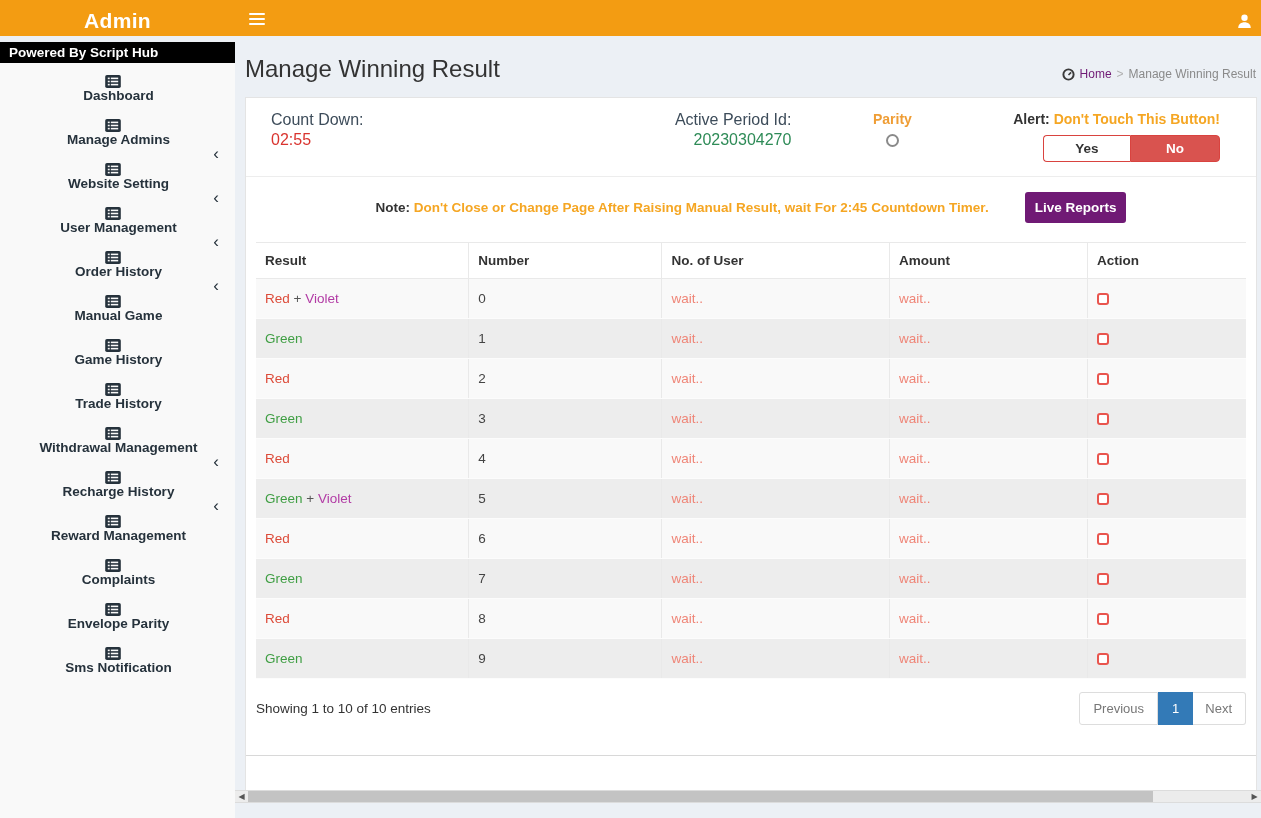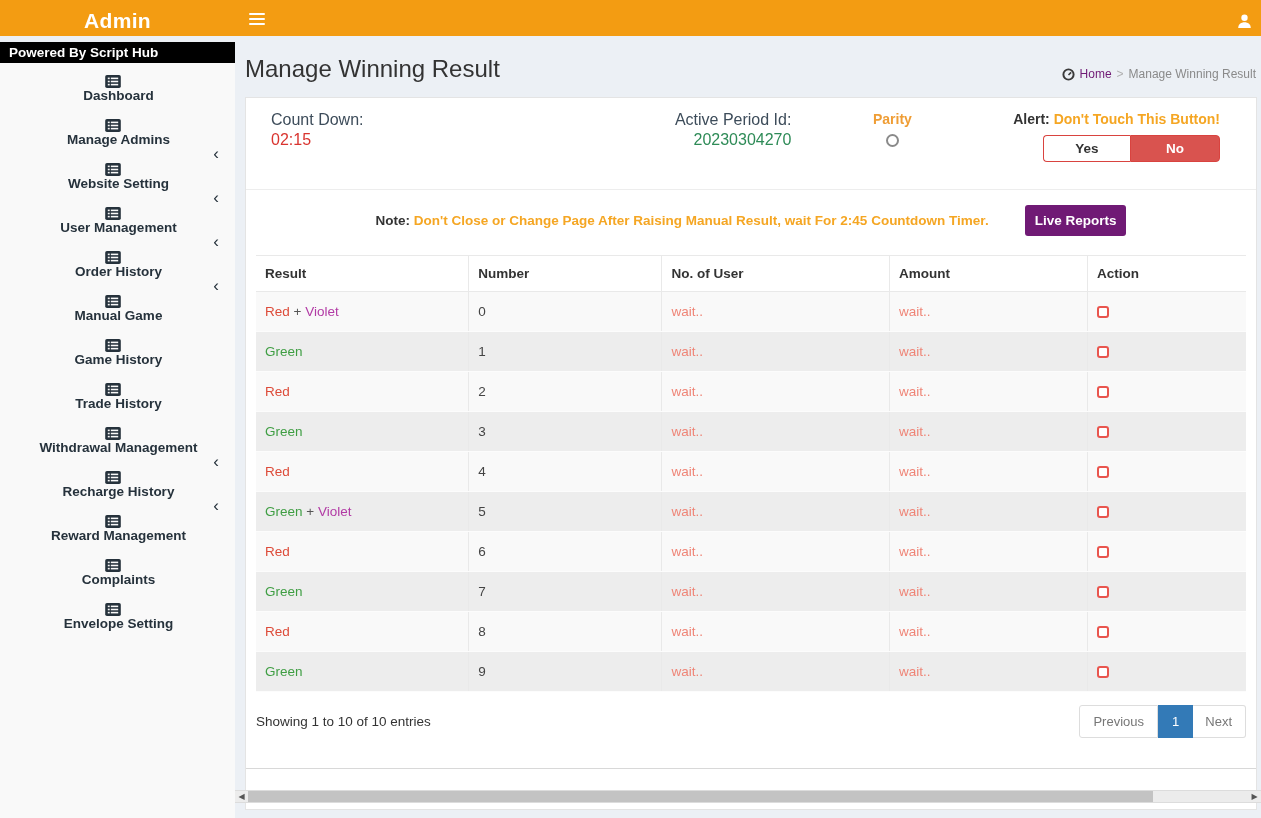--- a/index.html
+++ b/index.html
@@ -29,21 +29,21 @@
   .main { position:absolute; left:235px; top:42px; right:0; bottom:0; }
   .content-header { position:relative; padding:13px 10px 11px 10px; }
   .page-title { font-size:24px; font-weight:normal; color:#333; }
   .breadcrumb { position:absolute; right:5px; top:25px; font-size:12px; color:#444;
                 display:flex; align-items:center; gap:5px; }
   .breadcrumb .sep { color:#b0b0b0; }
   .breadcrumb .current { color:#8a8a8a; }
   .breadcrumb a { color:#701a75; text-decoration:none; cursor:pointer; }
   
   .panel { margin:3px 4px 0 10px; background:#fff; border:1px solid #e4e4e4; padding-bottom:40px; }
-  .info-row { display:flex; padding:13px 0 27px; border-bottom:1px solid #ededed; }
+  .info-row { display:flex; padding:13px 0 14px; border-bottom:1px solid #ededed; }
   .info-row .ilabel { font-size:16px; color:#3d4c5a; }
   .info-row .ivalue { font-size:16px; margin-top:2px; }
   .cell-countdown { width:26%; padding-left:25px; }
   .cd-value { color:#d9342f; }
   .cell-period { width:28%; text-align:right; }
   .pd-value { color:#2e8b57; }
   .cell-parity { width:20%; text-align:center; }
   .parity-label { color:#ef9d35; font-weight:bold; font-size:14px; }
   .radio { display:inline-block; width:13px; height:13px; border:2px solid #8a8a8a; border-radius:50%;
            background:#fff; margin-top:7px; cursor:pointer; }
@@ -292,21 +292,35 @@
           <svg width="16" height="13" viewBox="0 0 18 15">
             <rect width="18" height="15" rx="2" fill="#26323c"></rect>
             <rect x="3" y="3" width="2.2" height="1.8" fill="#f9f9f9"></rect>
             <rect x="6.5" y="3" width="8.5" height="1.8" fill="#f9f9f9"></rect>
             <rect x="3" y="6.6" width="2.2" height="1.8" fill="#f9f9f9"></rect>
             <rect x="6.5" y="6.6" width="8.5" height="1.8" fill="#f9f9f9"></rect>
             <rect x="3" y="10.2" width="2.2" height="1.8" fill="#f9f9f9"></rect>
             <rect x="6.5" y="10.2" width="8.5" height="1.8" fill="#f9f9f9"></rect>
           </svg>
         </span>
-        <span>Envelope Setting</span>
+        <span>Envelope Parity</span>
+      </div>
+      <div class="side-item">
+        <span class="micon">
+          <svg width="16" height="13" viewBox="0 0 18 15">
+            <rect width="18" height="15" rx="2" fill="#26323c"></rect>
+            <rect x="3" y="3" width="2.2" height="1.8" fill="#f9f9f9"></rect>
+            <rect x="6.5" y="3" width="8.5" height="1.8" fill="#f9f9f9"></rect>
+            <rect x="3" y="6.6" width="2.2" height="1.8" fill="#f9f9f9"></rect>
+            <rect x="6.5" y="6.6" width="8.5" height="1.8" fill="#f9f9f9"></rect>
+            <rect x="3" y="10.2" width="2.2" height="1.8" fill="#f9f9f9"></rect>
+            <rect x="6.5" y="10.2" width="8.5" height="1.8" fill="#f9f9f9"></rect>
+          </svg>
+        </span>
+        <span>Sms Notification</span>
       </div>
     </div>
 </div>
 
 <div class="main">
 
   <div class="content-header">
     <div class="page-title">Manage Winning Result</div>
     <div class="breadcrumb">
       <svg width="13" height="13" viewBox="0 0 16 16">
@@ -317,21 +331,21 @@
       <span class="sep">&gt;</span>
       <span class="current">Manage Winning Result</span>
     </div>
   </div>
 
   <div class="panel">
 
     <div class="info-row">
       <div class="cell-countdown">
         <div class="ilabel">Count Down:</div>
-        <div class="ivalue cd-value">02:15</div>
+        <div class="ivalue cd-value">02:55</div>
       </div>
       <div class="cell-period">
         <div class="ilabel">Active Period Id:</div>
         <div class="ivalue pd-value">20230304270</div>
       </div>
       <div class="cell-parity">
         <div class="parity-label">Parity</div>
         <span class="radio"></span>
       </div>
       <div class="cell-alert">

